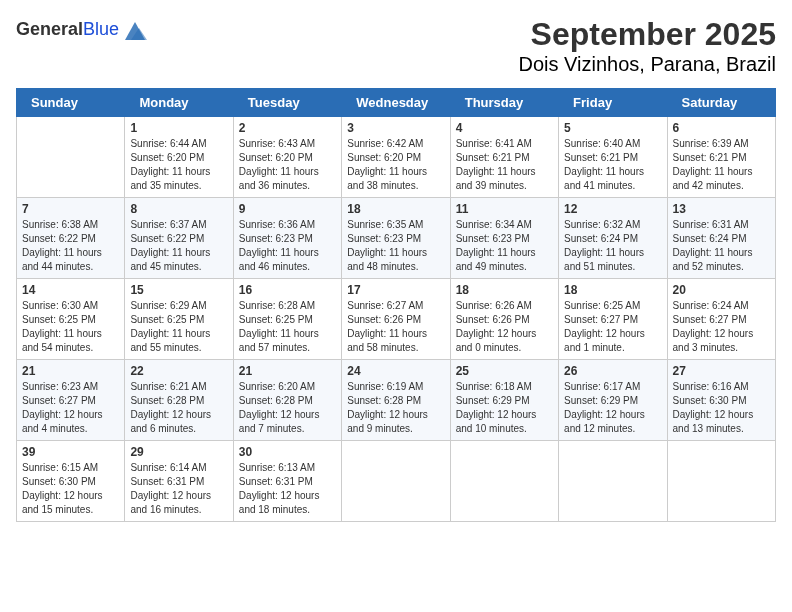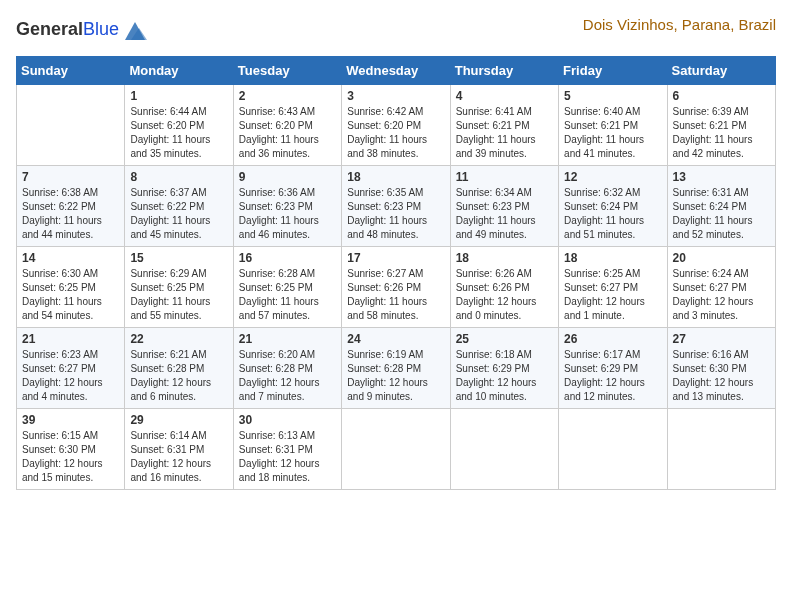--- a/index.html
+++ b/index.html
@@ -42,35 +42,34 @@
     }
     .title-block {
       text-align: right;
     }
     .month-title {
       font-size: 32px;
       font-weight: bold;
       color: #333;
     }
     .location {
-      font-size: 15px;
-      color: #a16207;
-      text-align: center;
+      font-size: 20px;
+      color: #000000;
     }
     .calendar {
       width: 100%;
       border-collapse: collapse;
       border: 1px solid #ccc;
     }
     .calendar th {
       background: #2a6db5;
       color: #fff;
       font-size: 13px;
       font-weight: bold;
-      padding: 6px 4px;
+      padding: 6px 14px;
       text-align: left;
       border: 1px solid #2a6db5;
     }
     .calendar td {
       vertical-align: top;
       border: 1px solid #ccc;
       padding: 4px 5px;
       width: 108px;
       min-height: 80px;
       font-size: 10.5px;
@@ -105,20 +104,21 @@
     <div class="logo-text">
       <span class="logo-general">General</span>
       <span class="logo-blue">Blue</span>
     </div>
     <svg class="logo-icon" viewBox="0 0 28 28">
       <polygon points="4,24 14,6 24,24" fill="#2a6db5" opacity="0.85"></polygon>
       <polygon points="10,24 18,12 26,24" fill="#2a6db5" opacity="0.55"></polygon>
     </svg>
   </div>
   <div class="title-block">
+    <div class="month-title">September 2025</div>
     <div class="location">Dois Vizinhos, Parana, Brazil</div>
   </div>
 </div>
 
 <table class="calendar">
   <thead>
     <tr>
     <th>Sunday</th>
         <th>Monday</th>
         <th>Tuesday</th>

